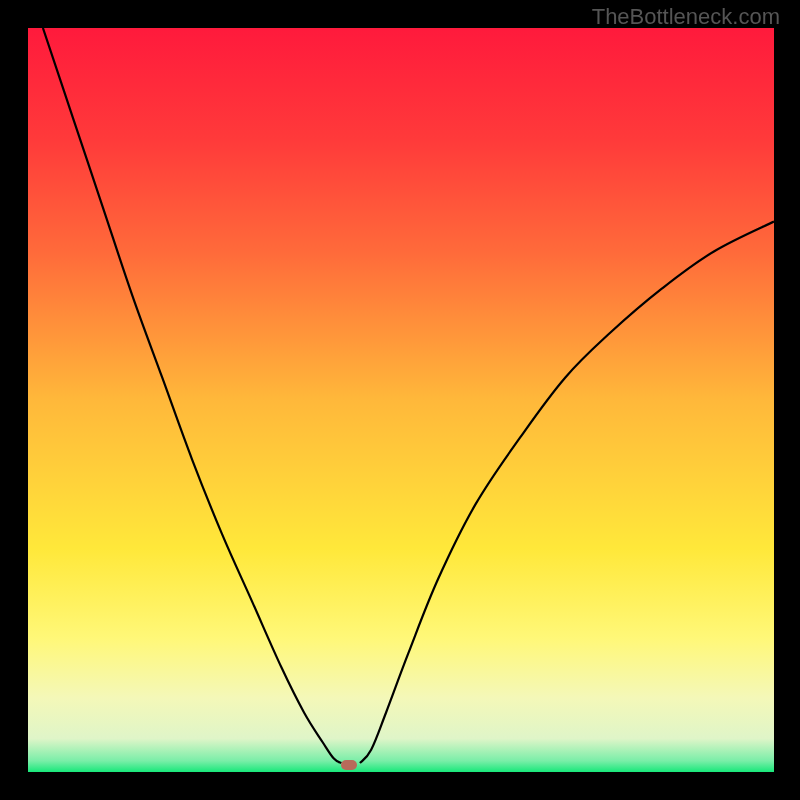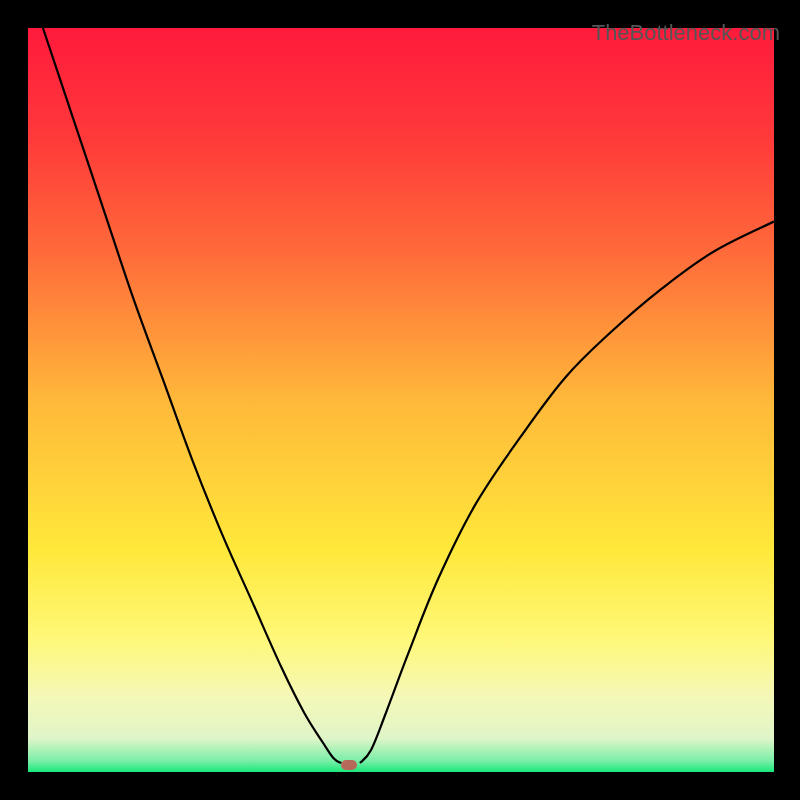--- a/index.html
+++ b/index.html
@@ -12,21 +12,20 @@
     position: relative;
   }
   .watermark {
     position: absolute;
     top: 4px;
     right: 20px;
     color: #555;
     font-size: 22px;
     font-weight: 500;
     z-index: 10;
-    margin-top: 16px;
   }
   .plot-container {
     position: absolute;
     left: 28px;
     top: 28px;
     width: 746px;
     height: 744px;
   }
   .gradient-bg {
     position: absolute;

